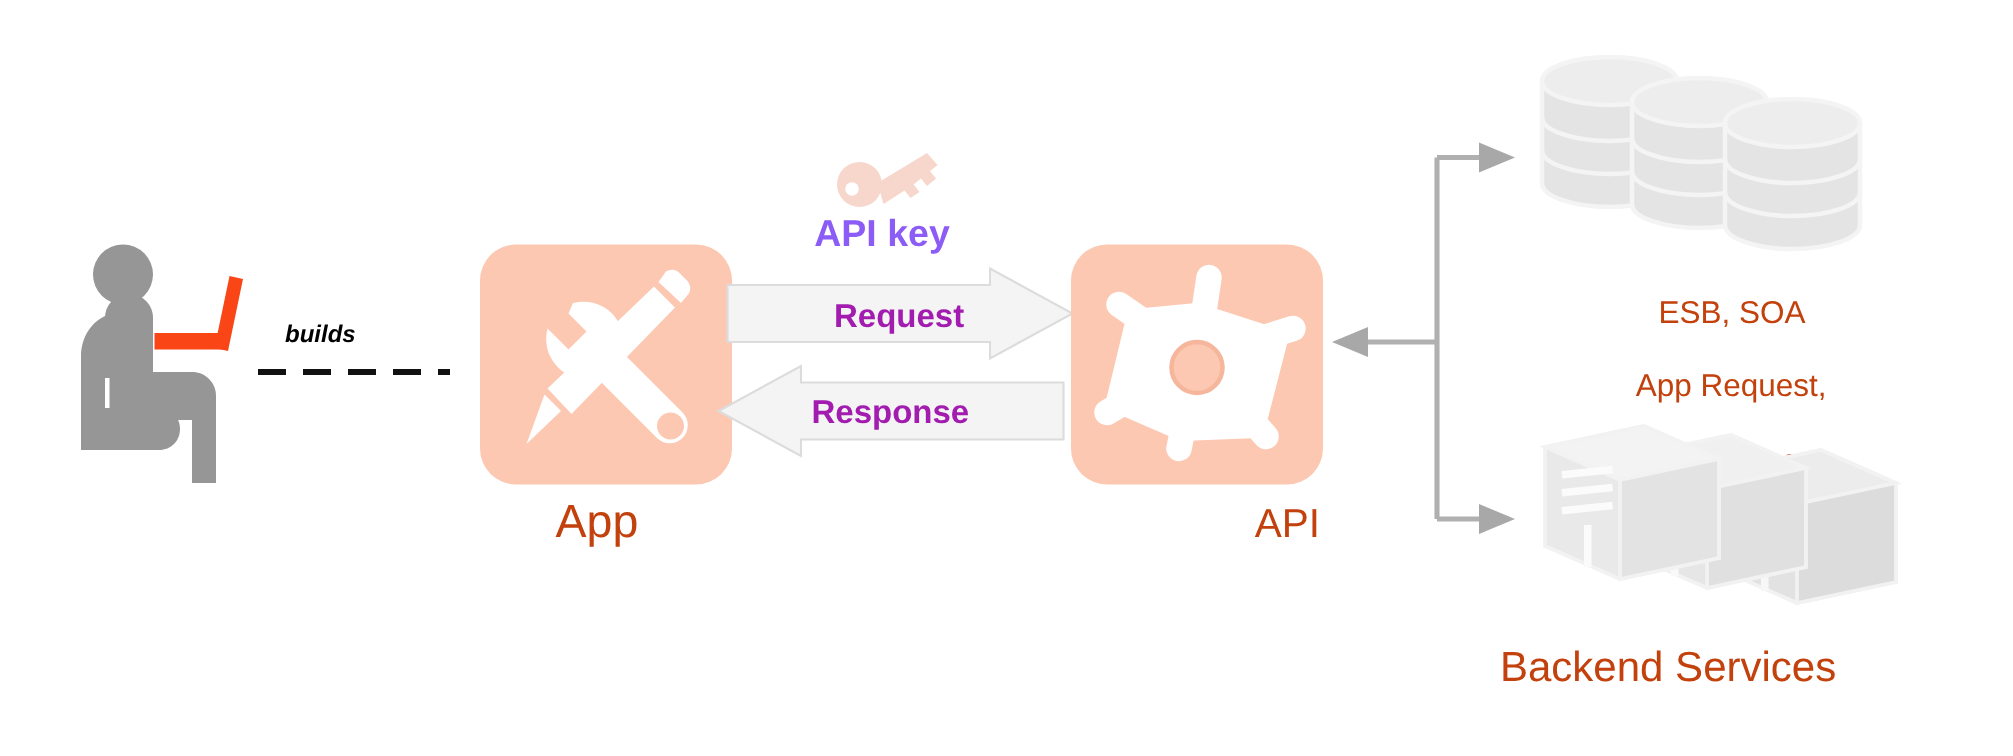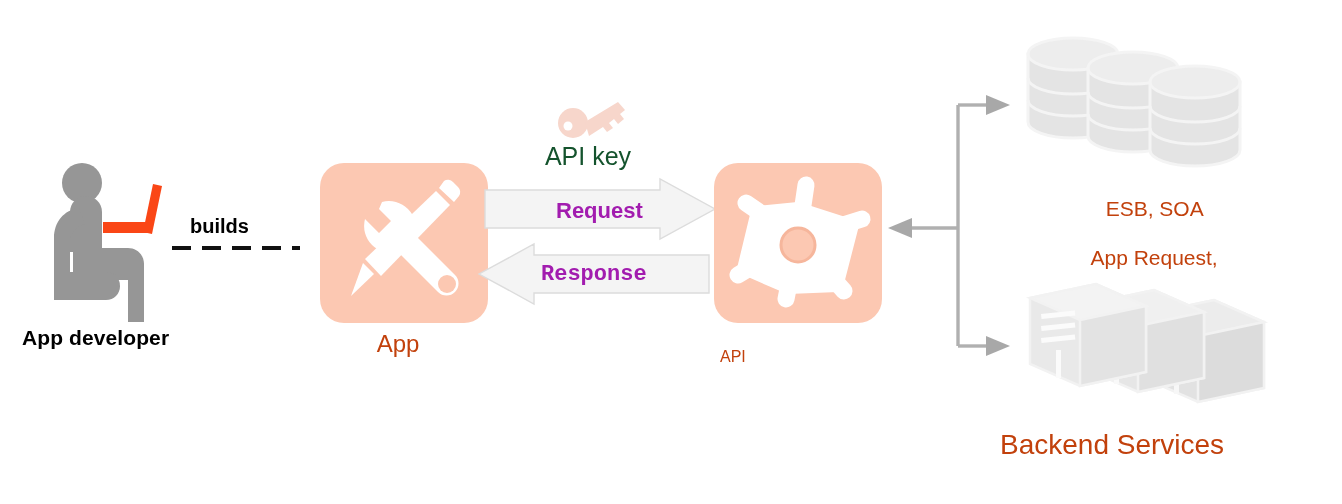--- a/index.html
+++ b/index.html
@@ -5,32 +5,32 @@
   html,body{margin:0;padding:0;background:#ffffff;}
   body{width:1342px;height:504px;overflow:hidden;
        font-family:"Liberation Sans","DejaVu Sans",sans-serif;}
   #stage{position:relative;width:1342px;height:504px;background:#fff;}
   .abs{position:absolute;}
 
   
   .lbl{position:absolute;white-space:pre;line-height:1.18;}
   .lbl-dark{color:#000000;font-weight:bold;}
   .lbl-grey{color:#c2410c;font-weight:normal;}
-  .lbl-grey-mid{color:#14532d;font-weight:normal;}
+  .lbl-grey-mid{color:#8b5cf6;font-weight:bold;}
 
   #dev-label{left:22px;top:326px;font-size:21px;letter-spacing:.1px;}
-  #builds-label{left:190px;top:215px;font-size:20px;}
-  #app-label{left:318px;top:330px;width:160px;text-align:center;font-size:24px;}
-  #api-label{left:720px;top:348px;width:160px;text-align:left;font-size:16px;}
+  #builds-label{left:190px;top:215px;font-size:16px;font-style:italic;}
+  #app-label{left:318px;top:330px;width:160px;text-align:center;font-size:31px;}
+  #api-label{left:720px;top:334px;width:160px;text-align:right;font-size:27px;}
   #apikey-label{left:500px;top:142px;width:176px;text-align:center;font-size:25px;}
   #backend-text{left:1012px;top:172px;width:262px;text-align:center;font-size:21px;}
   #backend-caption{left:1000px;top:428px;width:290px;text-align:left;font-size:28px;}
   .arrow-text{position:absolute;font-size:22px;font-weight:bold;color:#a21caf;white-space:pre;}
   #req-text{left:556px;top:198px;}
-  #resp-text{left:541px;top:262px;font-family:Liberation Mono, monospace;}
+  #resp-text{left:541px;top:262px;}
 
   
   #builds-dash{left:172px;top:246px;width:128px;height:4px;
      background:repeating-linear-gradient(to right,#111 0 19px,transparent 19px 30px);}
 
   
   .tile{width:168px;height:160px;border-radius:24px;background:#fcc8b2;}
   #app-tile{left:320px;top:163px;}
   #api-tile{left:714px;top:163px;}
 
@@ -51,21 +51,20 @@
         <path d="M14 78c0-16 10-28 25-30l6 16c-9 3-15 9-15 18v24H14z"></path>
         <path d="M14 112h52c8 0 14 6 14 14s-6 14-14 14H14z"></path>
         <path d="M14 78h16v52H14z"></path>
       </g>
       <g>
         <path d="M113 24 l9 2 -10 48 -9 -2 z" fill="#fa4616"></path>
         <path d="M63 62 h49 v11 H63 z" fill="#fa4616"></path>
       </g>
     </svg>
   </div>
-  <div class="lbl lbl-dark" id="dev-label">App developer</div>
 
   <div class="lbl lbl-dark" id="builds-label">builds</div>
   <div class="abs" id="builds-dash"></div>
 
   <div class="abs tile" id="app-tile">
     <svg width="168" height="160" viewBox="0 0 168 160" aria-hidden="true">
       <g fill="#ffffff">
 
         <path d="M31 133 l12 -33 11 11 z"></path>
         <path d="M45 96 L116 28 l14 14 -69 71 z"></path>

